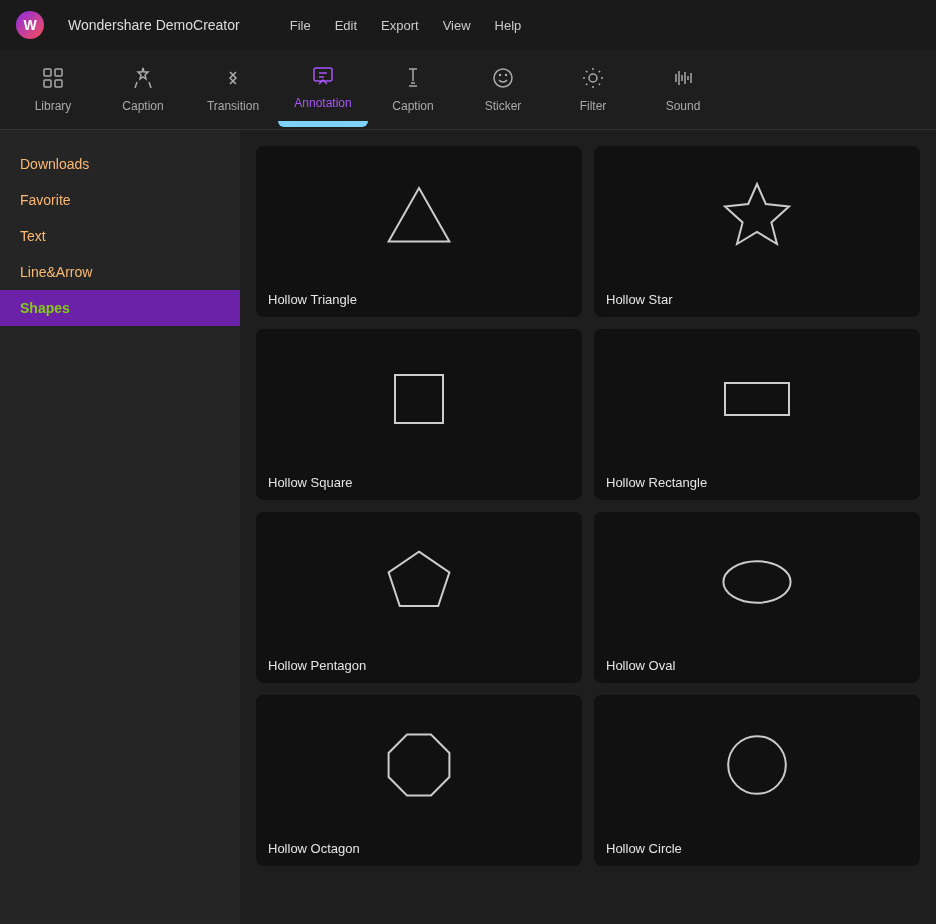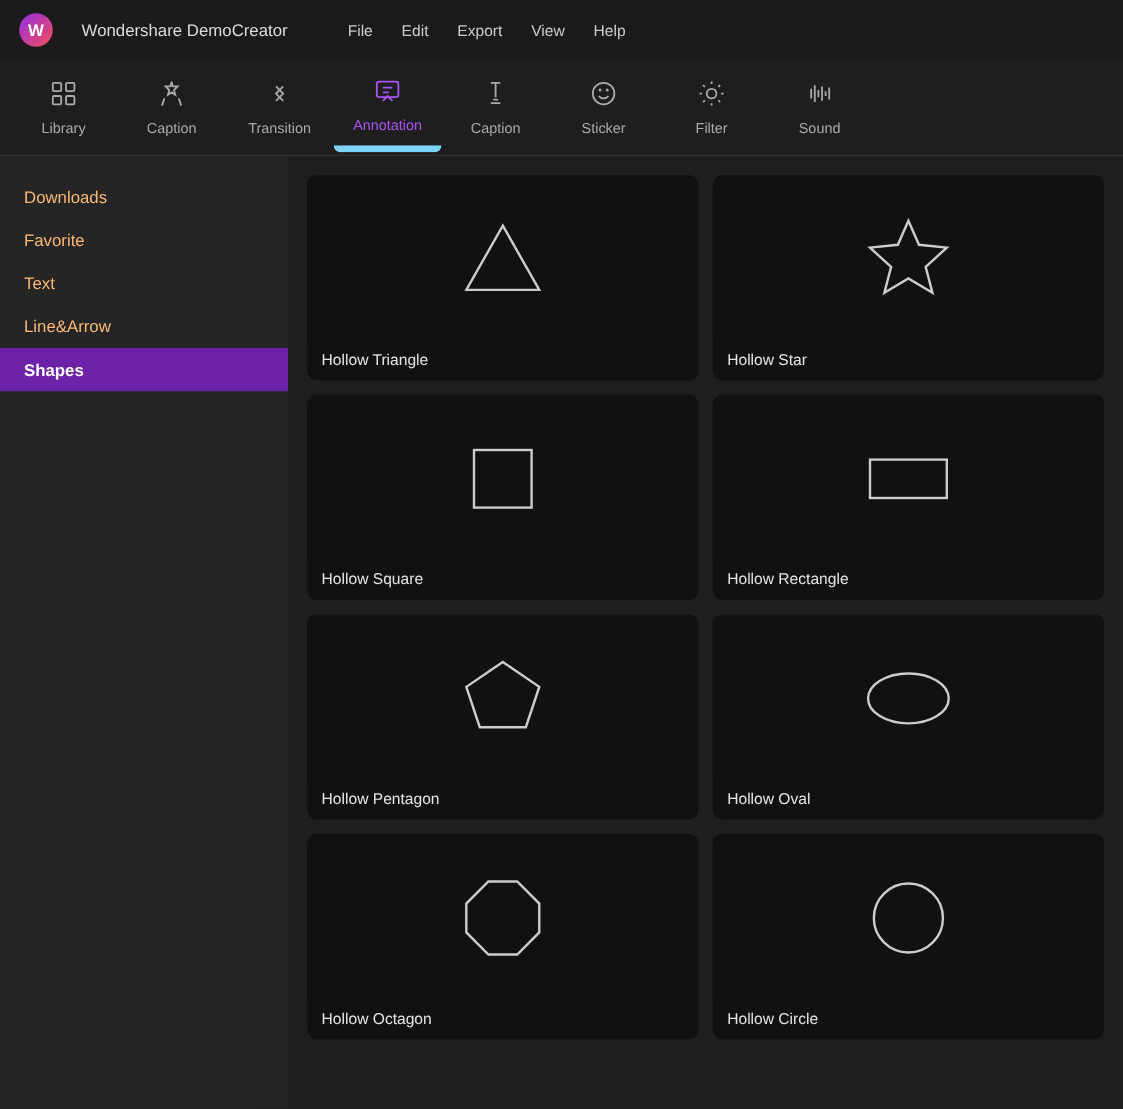--- a/index.html
+++ b/index.html
@@ -114,21 +114,21 @@
     .sidebar-item {
       padding: 10px 20px;
       font-size: 14px;
       color: #fdba74;
       cursor: pointer;
       border-radius: 0;
     }
 
     .sidebar-item.active {
       background: #6b21a8;
-      color: #ffffff;
+      color: #84cc16;
       font-weight: bold;
     }
 
     
     .content {
       flex: 1;
       background: #1e1e1e;
       overflow-y: auto;
       padding: 16px;
     }

